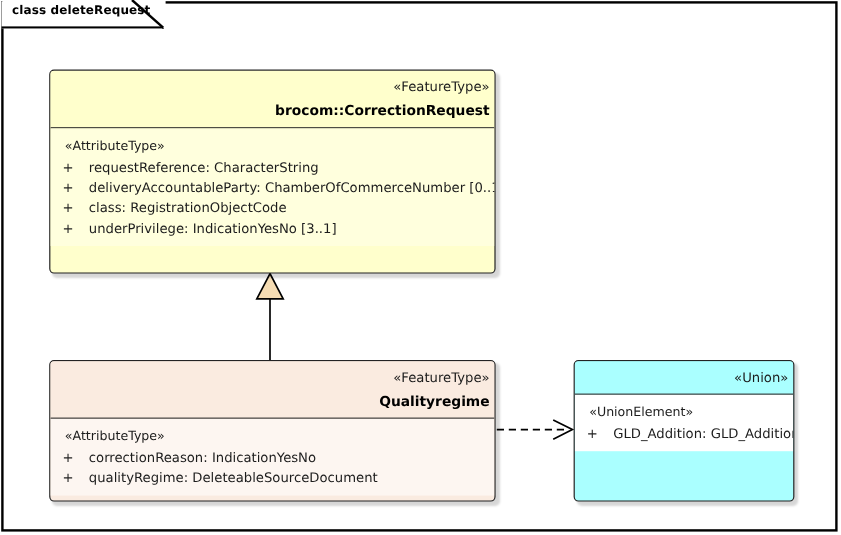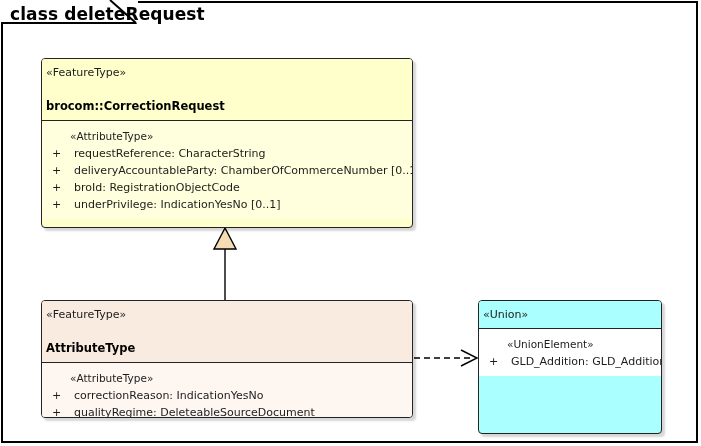--- a/index.html
+++ b/index.html
@@ -60,70 +60,69 @@
     left: 106px;
     top: 0px;
     width: 36px;
     height: 25px;
     pointer-events: none;
   }
   .frame-tab-label {
     position: absolute;
     left: 10px;
     top: 4px;
-    font-size: 17px;
+    font-size: 10px;
     font-weight: bold;
     color: #000000;
     white-space: nowrap;
     letter-spacing: 0.1px;
   }
 
   
   .uml-class {
     position: absolute;
     box-sizing: border-box;
     border: 1.4px solid #232323;
     border-radius: 4px;
     box-shadow: 3px 3px 2px rgba(0,0,0,0.16);
     overflow: hidden;
   }
   .uml-header {
     box-sizing: border-box;
-    text-align: left;
+    text-align: right;
     padding: 7px 4px 6px 4px;
     border-bottom: 1.4px solid #232323;
   }
   .uml-stereotype {
     font-size: 11px;
     color: #1c1c1c;
     line-height: 14px;
     white-space: nowrap;
   }
   .uml-name {
     font-size: 11.5px;
     font-weight: bold;
     color: #000000;
     line-height: 16px;
     white-space: nowrap;
-    margin-top: 18px;
+    margin-top: 4px;
   }
   .uml-name.underlined {
     text-decoration: underline;
   }
   .uml-compartment {
     box-sizing: border-box;
     padding: 7px 0 6px 0;
   }
   .attr-stereotype {
     font-size: 10.5px;
     color: #1c1c1c;
     padding-left: 12px;
     line-height: 17px;
     white-space: nowrap;
-    margin-left: 16px;
   }
   .attr-row {
     display: block;
     font-size: 11px;
     color: #1c1c1c;
     line-height: 17px;
     white-space: nowrap;
     padding-left: 10px;
   }
   .attr-vis {
@@ -191,45 +190,45 @@
     </div>
     <div class="uml-compartment">
       <div class="attr-stereotype">«AttributeType»</div>
       <div class="attr-row">
         <span class="attr-vis">+</span><span class="attr-text">requestReference: CharacterString</span>
       </div>
       <div class="attr-row">
         <span class="attr-vis">+</span><span class="attr-text">deliveryAccountableParty: ChamberOfCommerceNumber [0..1]</span>
       </div>
       <div class="attr-row">
-        <span class="attr-vis">+</span><span class="attr-text">broId: RegistrationObjectCode</span>
-      </div>
-      <div class="attr-row">
-        <span class="attr-vis">+</span><span class="attr-text">underPrivilege: IndicationYesNo [0..1]</span>
+        <span class="attr-vis">+</span><span class="attr-text">class: RegistrationObjectCode</span>
+      </div>
+      <div class="attr-row">
+        <span class="attr-vis">+</span><span class="attr-text">underPrivilege: IndicationYesNo [3..1]</span>
       </div>
     </div>
   </div>
 
   <div class="uml-class theme-peach" style="left:41px; top:300px; width:372px; height:118px;">
     <div class="uml-header">
       <div class="uml-stereotype">«FeatureType»</div>
-      <div class="uml-name">AttributeType</div>
+      <div class="uml-name">Qualityregime</div>
     </div>
     <div class="uml-compartment">
       <div class="attr-stereotype">«AttributeType»</div>
       <div class="attr-row">
         <span class="attr-vis">+</span><span class="attr-text">correctionReason: IndicationYesNo</span>
       </div>
       <div class="attr-row">
         <span class="attr-vis">+</span><span class="attr-text">qualityRegime: DeleteableSourceDocument</span>
       </div>
     </div>
   </div>
 
-  <div class="uml-class theme-cyan" style="left:478px; top:300px; width:184px; height:134px;">
+  <div class="uml-class theme-cyan" style="left:478px; top:300px; width:184px; height:118px;">
     <div class="uml-header">
       <div class="uml-stereotype">«Union»</div>
     </div>
     <div class="uml-compartment">
       <div class="attr-stereotype">«UnionElement»</div>
       <div class="attr-row">
         <span class="attr-vis">+</span><span class="attr-text">GLD_Addition: GLD_Addition</span>
       </div>
     </div>
   </div>

